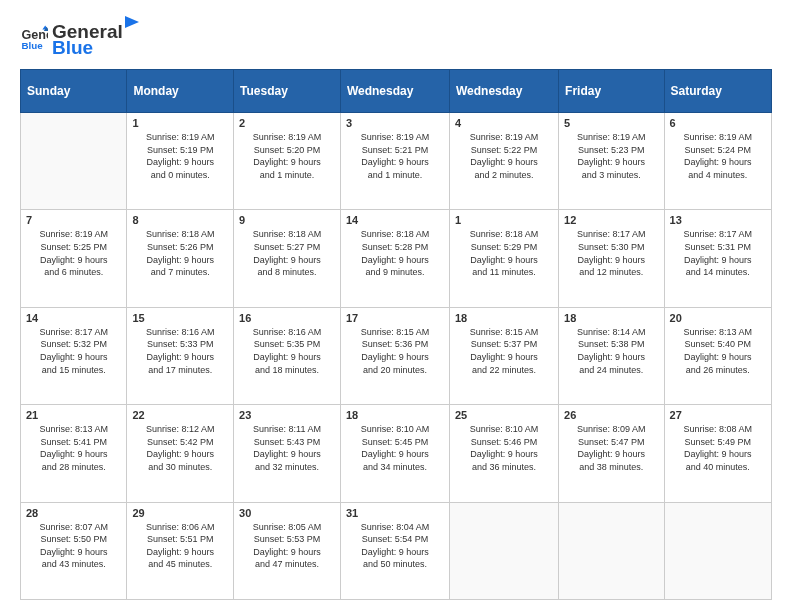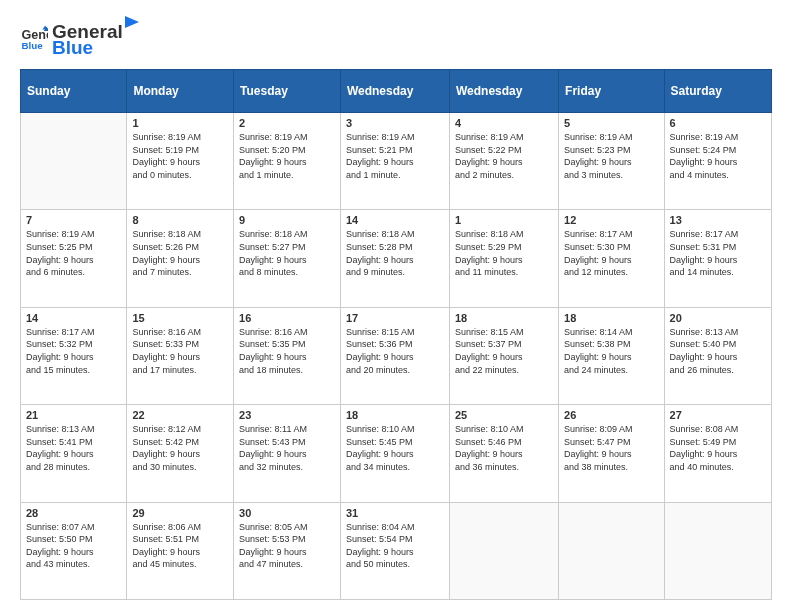--- a/index.html
+++ b/index.html
@@ -71,20 +71,21 @@
     .day-number {
       font-size: 11px;
       font-weight: bold;
       color: #333;
       margin-bottom: 2px;
     }
     .day-info {
       font-size: 9px;
       color: #333;
       line-height: 1.4;
+      text-align: center;
     }
     .empty-cell {
       background: #f9f9f9;
     }
   </style>
 </head>
 <body>
 
 <div class="page">
   <div class="header">

